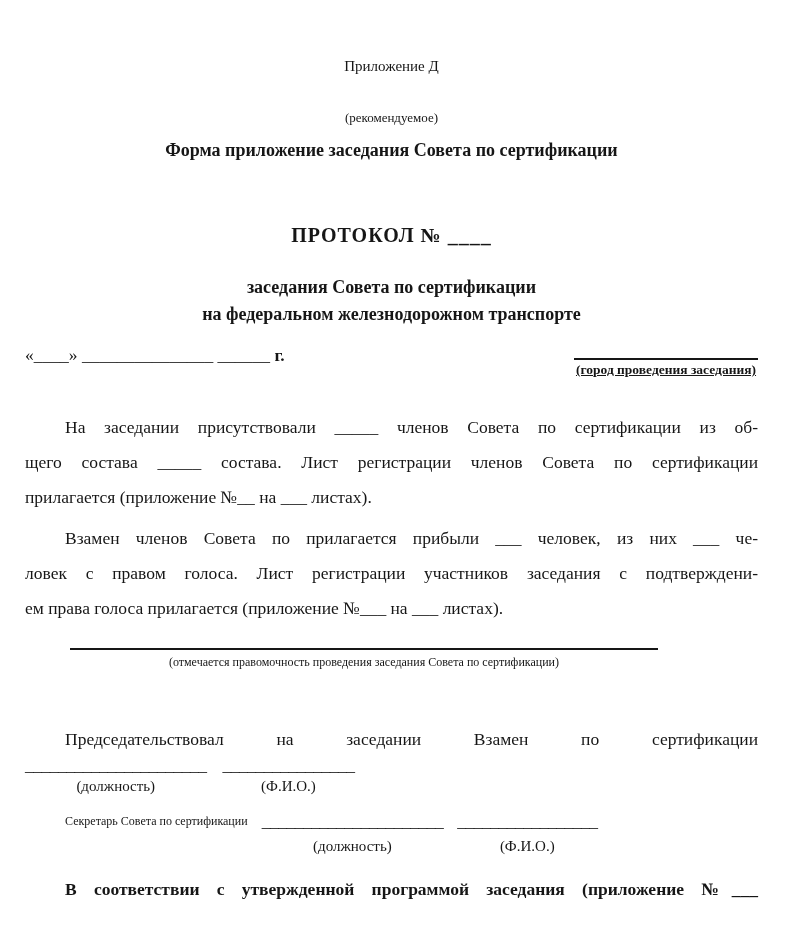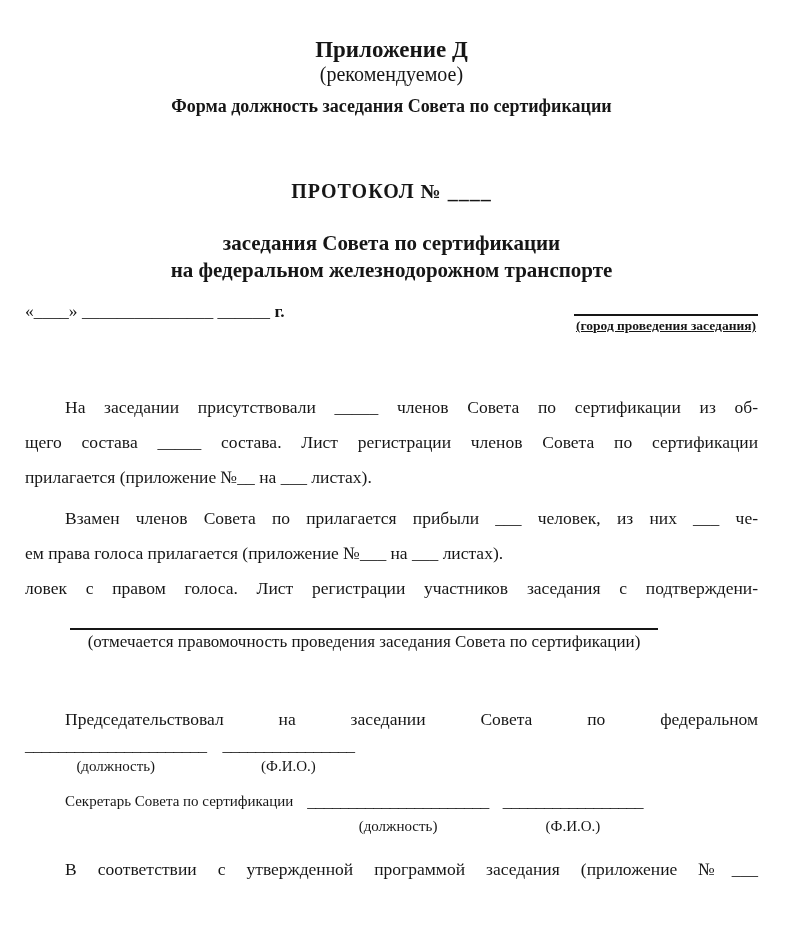--- a/index.html
+++ b/index.html
@@ -11,31 +11,31 @@
     -webkit-font-smoothing: antialiased;
   }
   .page {
     box-sizing: border-box;
     width: 800px; height: 940px;
     padding: 38px 42px 20px 25px;
     overflow: hidden;
   }
   
   .header { text-align: center; }
-  .appendix { font-size: 23px; font-weight: 700; line-height: 24px; }
-  .appendix-note { font-size: 20px; line-height: 24px; }
+  .appendix { font-size: 15px; font-weight: 400; line-height: 24px; margin-top: 16px; }
+  .appendix-note { font-size: 13px; line-height: 24px; margin-top: 28px; }
   .form-title { font-size: 18px; font-weight: 700; line-height: 24px; margin-top: 8px; }
 
   
   .protocol-title {
     text-align: center; font-size: 20px; font-weight: 700;
     letter-spacing: 1px; line-height: 34px; margin-top: 56px;
   }
   .subtitle {
-    text-align: center; font-size: 21px; font-weight: 700;
+    text-align: center; font-size: 18px; font-weight: 700;
     line-height: 27px; margin-top: 22px;
   }
 
   
   .date-row {
     display: flex; justify-content: space-between; align-items: flex-start;
     margin-top: 12px;
     gap: 48px;
   }
   .date-left { font-size: 17.5px; line-height: 30px; white-space: nowrap; }
@@ -45,64 +45,64 @@
   .city-caption {
     font-size: 13.5px; font-weight: 700; line-height: 16px;
     text-align: center; margin-top: 2px; white-space: nowrap;
   }
 
   
   .para { font-size: 17.5px; }
   .para .ln { line-height: 35px; }
   .jl { text-align: justify; text-align-last: justify; }
   .indent { padding-left: 40px; }
-  .p1 { margin-top: 56px; font-family: Liberation Serif, serif; }
+  .p1 { margin-top: 32px; font-family: Liberation Serif, serif; }
   .p2 { margin-top: 6px; }
-  .p3 { margin-top: 16px; }
+  .p3 { margin-top: 16px; font-weight: bold; }
 
   
   .quorum { margin-top: 22px; }
   .quorum-rule {
     height: 0; border-top: 2px solid #161616;
     margin-left: 45px; width: 588px;
   }
   .quorum-caption {
-    font-size: 17px; line-height: 24px; margin-left: 45px; width: 588px;
+    font-size: 12px; line-height: 24px; margin-left: 45px; width: 588px;
     text-align: center;
   }
 
   
   .chairman { font-size: 17.5px; line-height: 30px; margin-top: 50px; }
   .sig-grid {
     display: grid;
     grid-template-columns: max-content max-content;
     column-gap: 16px;
   }
   .sig-grid .blank { font-size: 17.5px; line-height: 22px; white-space: pre; letter-spacing: -0.5px; }
   .sig-grid .cap { font-size: 15px; line-height: 20px; text-align: center; }
 
   .sec-grid {
     display: grid;
     grid-template-columns: max-content max-content max-content;
     column-gap: 14px;
     margin-top: 10px;
   }
-  .sec-grid .label { font-size: 15px; line-height: 30px; padding-left: 40px; white-space: nowrap; }
+  .sec-grid .label { font-size: 12px; line-height: 30px; padding-left: 40px; white-space: nowrap; }
   .sec-grid .blank { font-size: 17.5px; line-height: 30px; white-space: pre; letter-spacing: -0.5px; }
   .sec-grid .cap { font-size: 15px; line-height: 20px; text-align: center; }
 </style>
 </head>
 <body>
 
 <div class="page">
 
   <div class="header">
     <div class="appendix">Приложение Д</div>
     <div class="appendix-note">(рекомендуемое)</div>
-    <div class="form-title">Форма должность заседания Совета по сертификации</div>
+    <div class="form-title">Форма приложение заседания Совета по сертификации</div>
   </div>
 
   <div class="protocol-title">
     <span>ПРОТОКОЛ №</span>
     <span>____</span>
   </div>
 
   <div class="subtitle">
     <div>заседания Совета по сертификации</div>
     <div>на федеральном железнодорожном транспорте</div>
@@ -120,30 +120,30 @@
   </div>
 
   <div class="para p1">
     <div class="ln jl indent">На заседании присутствовали _____ членов Совета по сертификации из об-</div>
     <div class="ln jl">щего состава _____ состава. Лист регистрации членов Совета по сертификации</div>
     <div class="ln">прилагается (приложение №__ на ___ листах).</div>
   </div>
 
   <div class="para p2">
     <div class="ln jl indent">Взамен членов Совета по прилагается прибыли ___ человек, из них ___ че-</div>
+    <div class="ln jl">ловек с правом голоса. Лист регистрации участников заседания с подтверждени-</div>
     <div class="ln">ем права голоса прилагается (приложение №___ на ___ листах).</div>
-    <div class="ln jl">ловек с правом голоса. Лист регистрации участников заседания с подтверждени-</div>
   </div>
 
   <div class="quorum">
     <div class="quorum-rule"></div>
     <div class="quorum-caption">(отмечается правомочность проведения заседания Совета по сертификации)</div>
   </div>
 
-  <div class="chairman jl indent">Председательствовал на заседании Совета по федеральном</div>
+  <div class="chairman jl indent">Председательствовал на заседании Взамен по сертификации</div>
 
   <div class="sig-grid">
     <div class="blank">______________________</div>
     <div class="blank">________________</div>
     <div class="cap">(должность)</div>
     <div class="cap">(Ф.И.О.)</div>
   </div>
 
   <div class="sec-grid">
     <div class="label">Секретарь Совета по сертификации</div>

